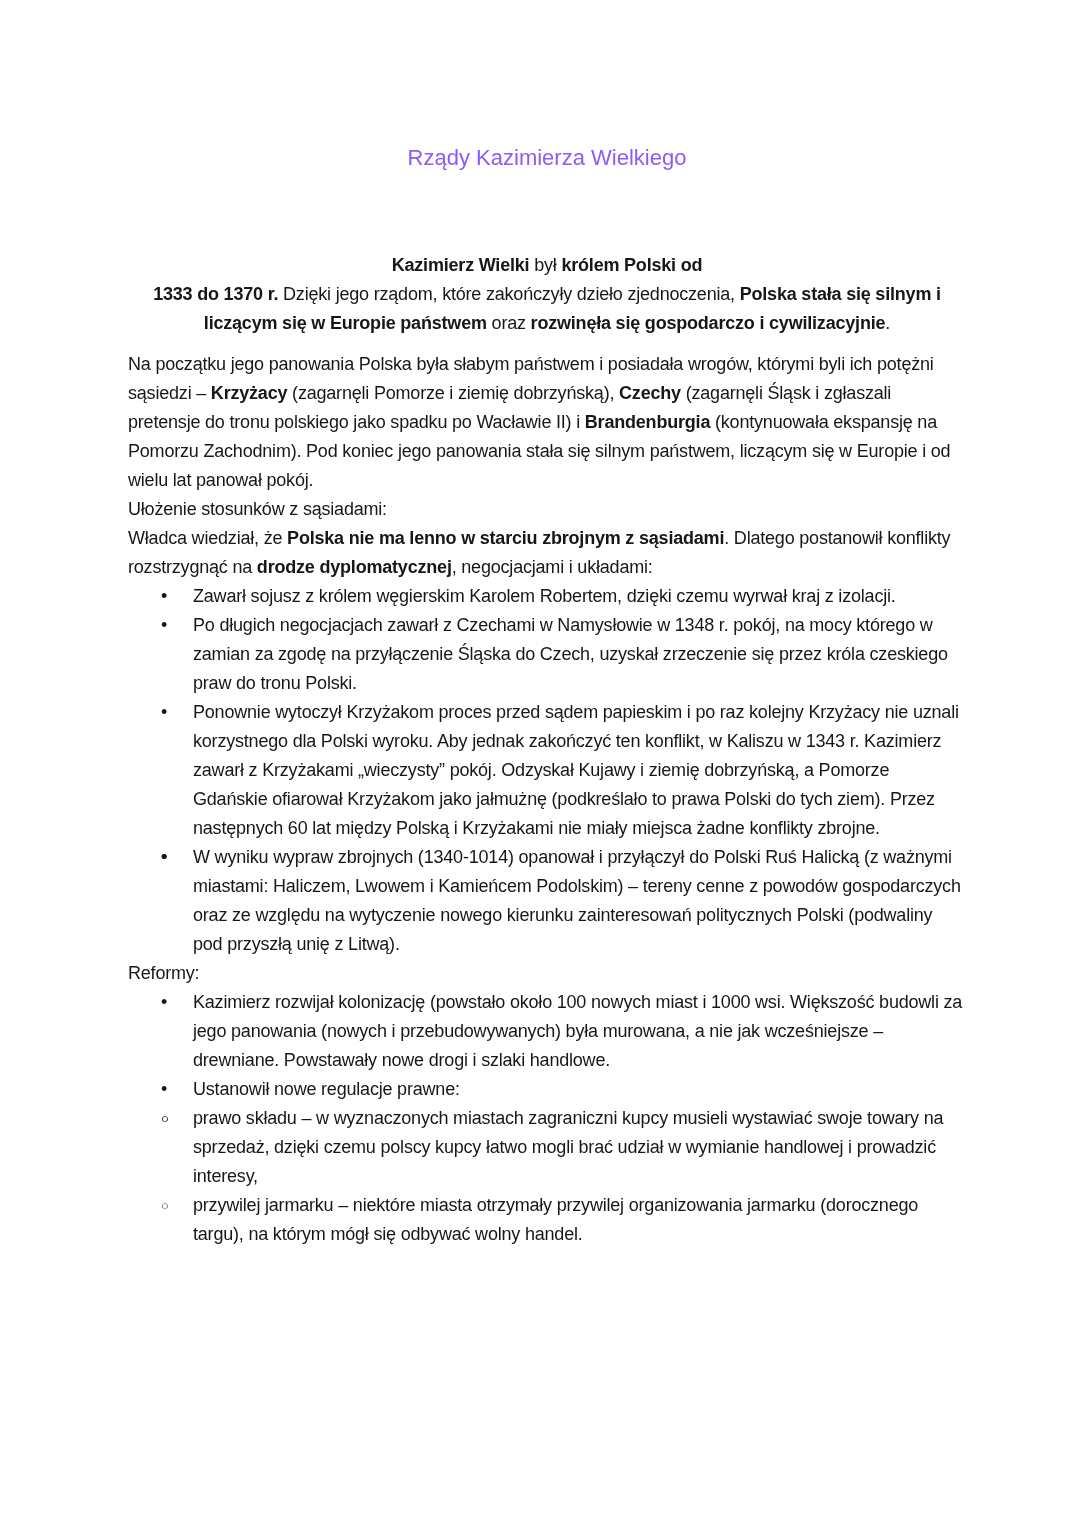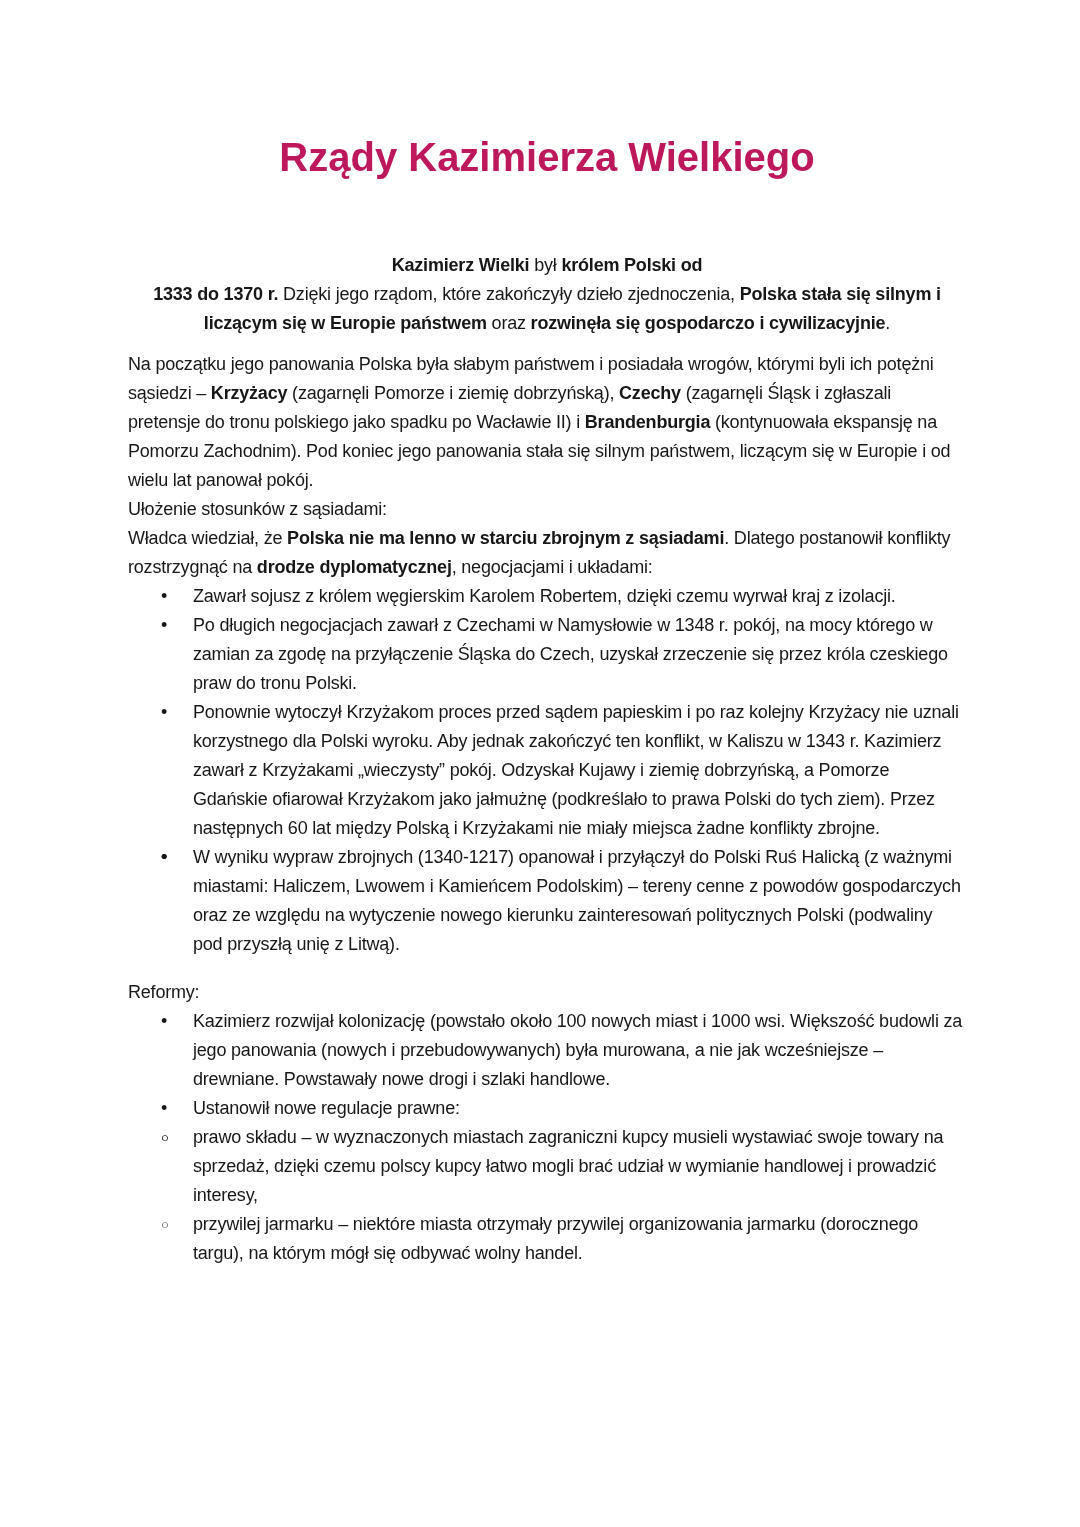--- a/index.html
+++ b/index.html
@@ -13,33 +13,33 @@
     font-family: "Liberation Sans", sans-serif;
     font-size: 18px;
     line-height: 29px;
     letter-spacing: -0.2px;
     color: #171717;
     overflow: hidden;
   }
   .title {
     margin: 0 0 70px 0;
     text-align: center;
-    font-size: 40px;
+    font-size: 22px;
     line-height: 47px;
-    font-weight: bold;
-    color: #be185d;
+    font-weight: normal;
+    color: #8b5cf6;
     letter-spacing: 0;
   }
   p { margin: 0; }
   .para-gap       { margin-bottom: 12px; text-align: center; }
   .para-gap-small { margin-bottom: 0; }
   .heading {
     margin: 0;
   }
-  .section2 { margin-top: 19px; }
+  .section2 { }
   .b { font-weight: bold; }
   ul.bullets {
     list-style: none;
     margin: 0;
     padding: 0;
   }
   ul.bullets li {
     position: relative;
     padding-left: 65px;
   }
@@ -81,21 +81,21 @@
         <span class="li-body"><span>Ponownie wytoczył Krzyżakom proces przed sądem papieskim i po raz kolejny Krzyżacy nie uznali korzystnego dla Polski wyroku. Aby jednak zakończyć ten konflikt, w Kaliszu w 1343 r. Kazimierz zawarł z Krzyżakami „wieczysty” pokój. Odzyskał Kujawy i ziemię dobrzyńską, a Pomorze Gdańskie ofiarował Krzyżakom jako jałmużnę (podkreślało to prawa Polski do tych ziem). Przez następnych 60 lat między Polską i Krzyżakami nie miały miejsca żadne konflikty zbrojne.</span></span>
       </li>
       <li>
         <span class="marker">•</span>
       </li>
       <li>
         <span class="marker">•</span>
       </li>
       <li>
         <span class="marker">•</span>
-        <span class="li-body"><span>W wyniku wypraw zbrojnych (1340-1217) opanował i przyłączył do Polski Ruś Halicką (z ważnymi miastami: Haliczem, Lwowem i Kamieńcem Podolskim) – tereny cenne z powodów gospodarczych oraz ze względu na wytyczenie nowego kierunku zainteresowań politycznych Polski (podwaliny pod przyszłą unię z Litwą).</span></span>
+        <span class="li-body"><span>W wyniku wypraw zbrojnych (1340-1014) opanował i przyłączył do Polski Ruś Halicką (z ważnymi miastami: Haliczem, Lwowem i Kamieńcem Podolskim) – tereny cenne z powodów gospodarczych oraz ze względu na wytyczenie nowego kierunku zainteresowań politycznych Polski (podwaliny pod przyszłą unię z Litwą).</span></span>
       </li>
     </ul>
   </div>
 
   <div class="section section2">
     <p class="heading">Reformy:</p>
     <ul class="bullets">
       <li>
         <span class="marker">•</span>
         <span class="li-body"><span>Kazimierz rozwijał kolonizację (powstało około 100 nowych miast i 1000 wsi. Większość budowli za jego panowania (nowych i przebudowywanych) była murowana, a nie jak wcześniejsze – drewniane. Powstawały nowe drogi i szlaki handlowe.</span></span>

